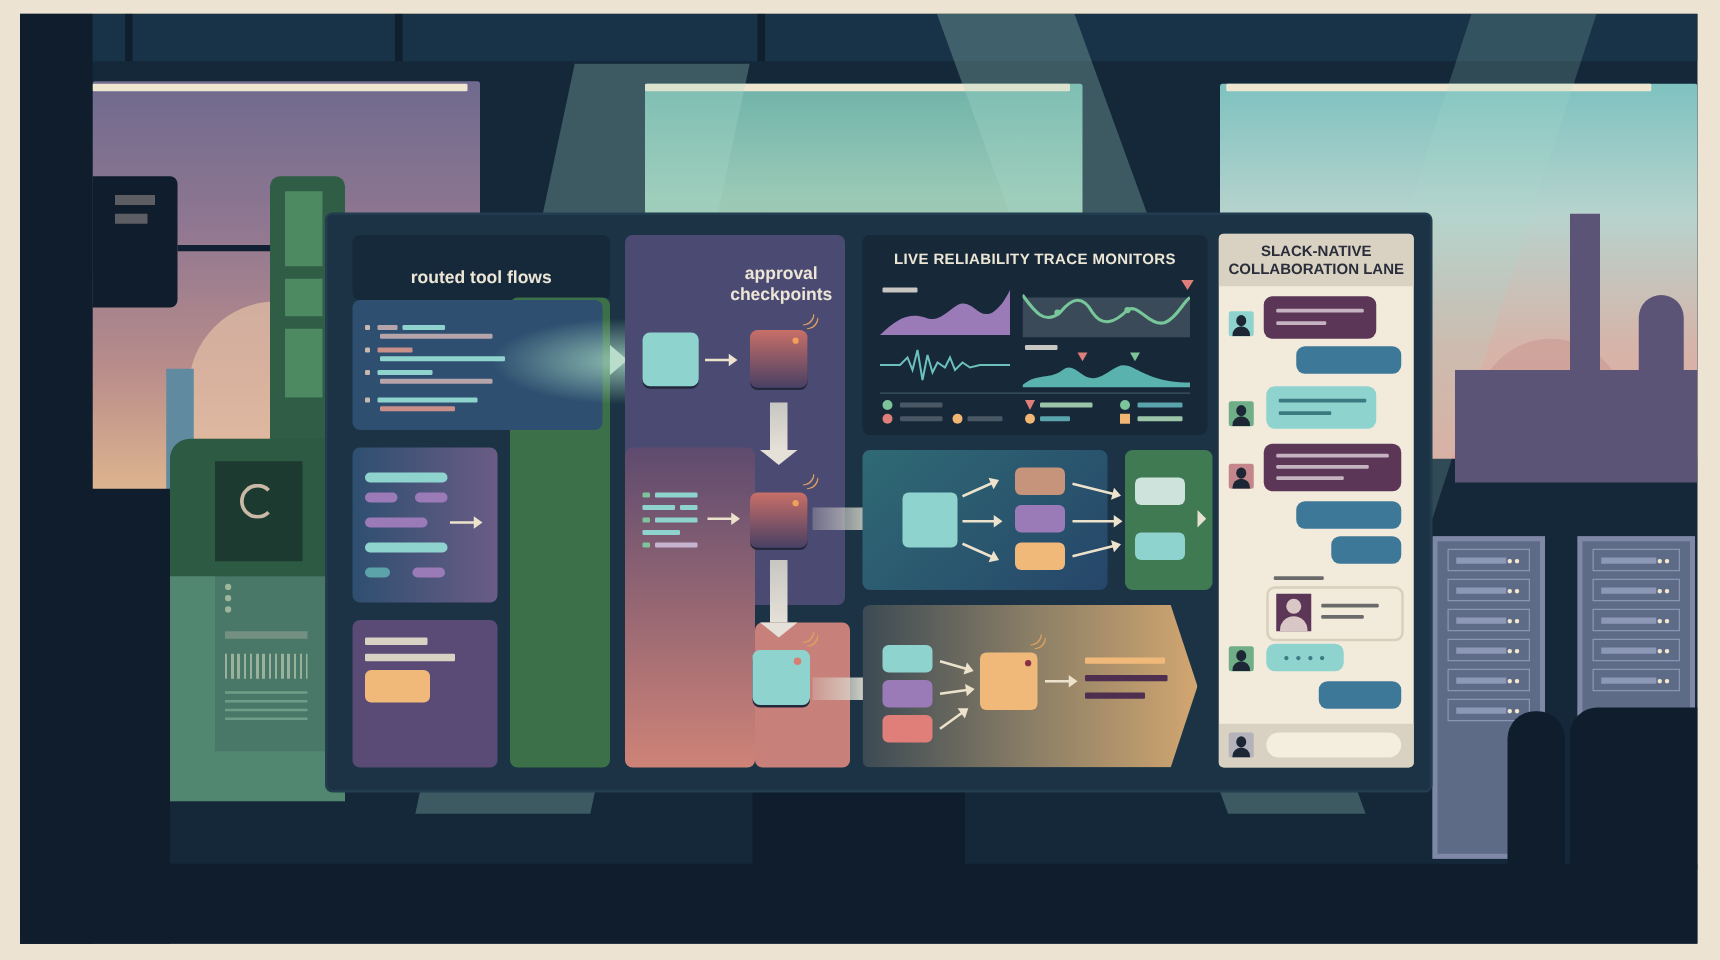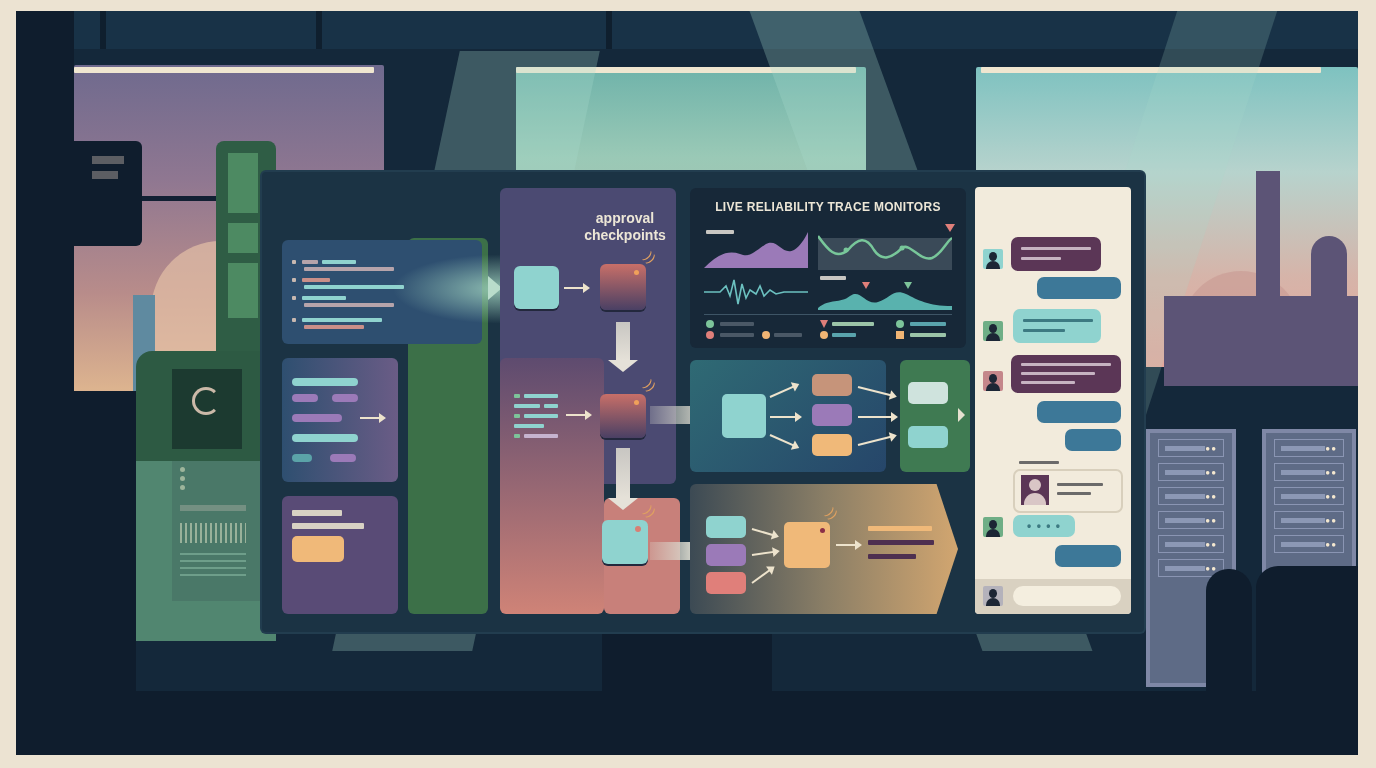--- a/index.html
+++ b/index.html
@@ -152,20 +152,23 @@
         <div class="srv-bar"></div>
         <span class="srv-dots">●●</span>
       </div>
   </div>
   <div class="abs silhouette" style="left:1190px;top:558px;width:46px;height:130px;border-radius:22px 22px 0 0;"></div>
   <div class="abs silhouette" style="left:1240px;top:555px;width:102px;height:130px;border-radius:22px 0 0 0;"></div>
 </div>
 
 <div class="abs board">
 
+  <div class="panel" style="left:20px;top:16px;width:206px;height:52px;background:#16293a;">
+    <div class="lbl" style="left:0;right:0;top:25px;font-size:14px;">routed tool flows</div>
+  </div>
   <div class="panel" style="left:146px;top:66px;width:80px;height:376px;background:#3c7048;"></div>
   <div class="panel" style="left:20px;top:68px;width:200px;height:104px;background:#2e4f70;">
     <div class="bar" style="left:10px;top:20px;width:4px;background:#c8b8b0;"></div>
     <div class="bar" style="left:20px;top:20px;width:16px;background:#b6a4ab;"></div>
     <div class="bar" style="left:40px;top:20px;width:34px;background:#8fd3cf;"></div>
     <div class="bar" style="left:22px;top:27px;width:90px;background:#b6a4ab;"></div>
     <div class="bar" style="left:10px;top:38px;width:4px;background:#c8b8b0;"></div>
     <div class="bar" style="left:20px;top:38px;width:28px;background:#c98f89;"></div>
     <div class="bar" style="left:22px;top:45px;width:100px;background:#8fd3cf;"></div>
     <div class="bar" style="left:10px;top:56px;width:4px;background:#c8b8b0;"></div>
@@ -305,20 +308,26 @@
     </div>
     <div class="wifi" style="left:138px;top:22px;">))</div>
     <div class="arrow" style="left:146px;top:60px;width:24px;"></div>
     <div class="bar" style="left:178px;top:42px;width:64px;height:5px;background:#f0b979;"></div>
     <div class="bar" style="left:178px;top:56px;width:66px;height:5px;background:#4e2f50;"></div>
     <div class="bar" style="left:178px;top:70px;width:48px;height:5px;background:#4e2f50;"></div>
   </div>
 </div>
 
 <div class="abs chat">
+  <div class="chat-head">
+    <div>
+      <div>SLACK-NATIVE</div>
+      <div>COLLABORATION LANE</div>
+    </div>
+  </div>
 
   <div class="avatar" style="left:8px;top:62px;background:#8fd3cf;">
       <div class="head"></div>
       <div class="body"></div>
     </div>
   <div class="bubble" style="left:36px;top:50px;width:90px;height:34px;background:#5b3656;">
     <div class="line" style="left:10px;top:10px;width:70px;background:#c6b3c2;"></div>
     <div class="line" style="left:10px;top:20px;width:40px;background:#c6b3c2;"></div>
   </div>
 

